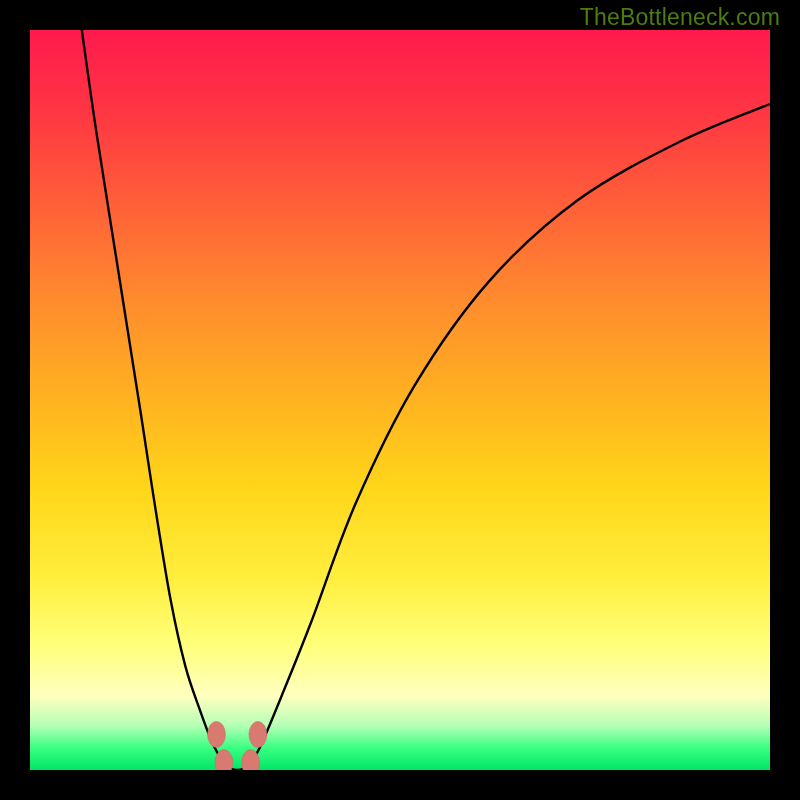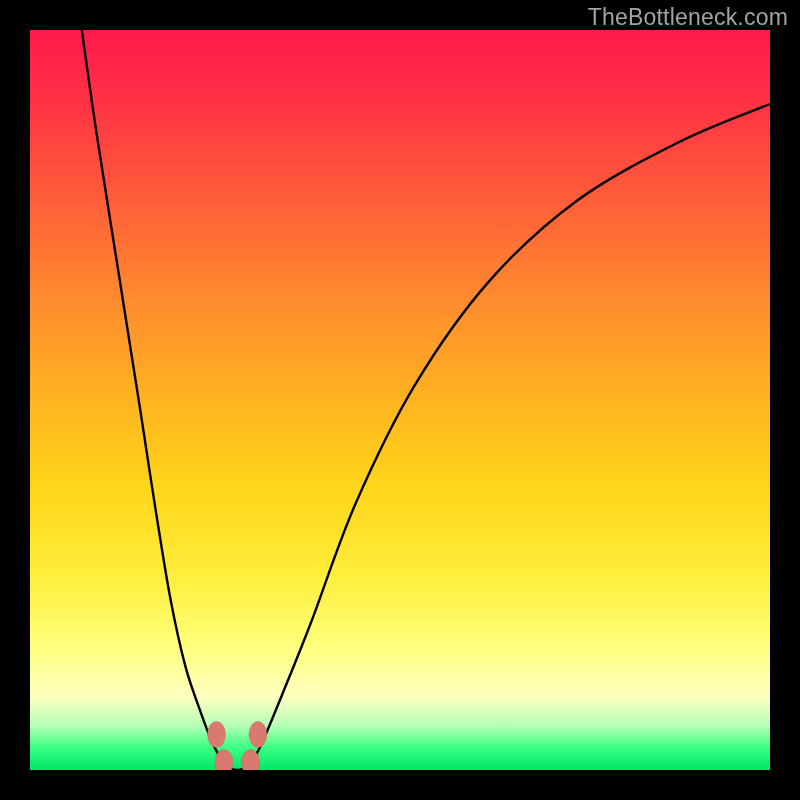--- a/index.html
+++ b/index.html
@@ -35,22 +35,22 @@
       #ffff7a 83%,
       #ffffc0 90%,
       #b6ffb6 94%,
       #3aff82 97%,
       #00e667 100%
     );
   }
   .watermark {
     position: absolute;
     top: 4px;
-    right: 12px;
-    color: #a3a3a3;
+    right: 20px;
+    color: #4d7c0f;
     font-size: 23px;
     font-weight: 500;
     letter-spacing: 0.2px;
     user-select: none;
   }
   svg.curves {
     position: absolute;
     left: 0;
     top: 0;
     width: 740px;

